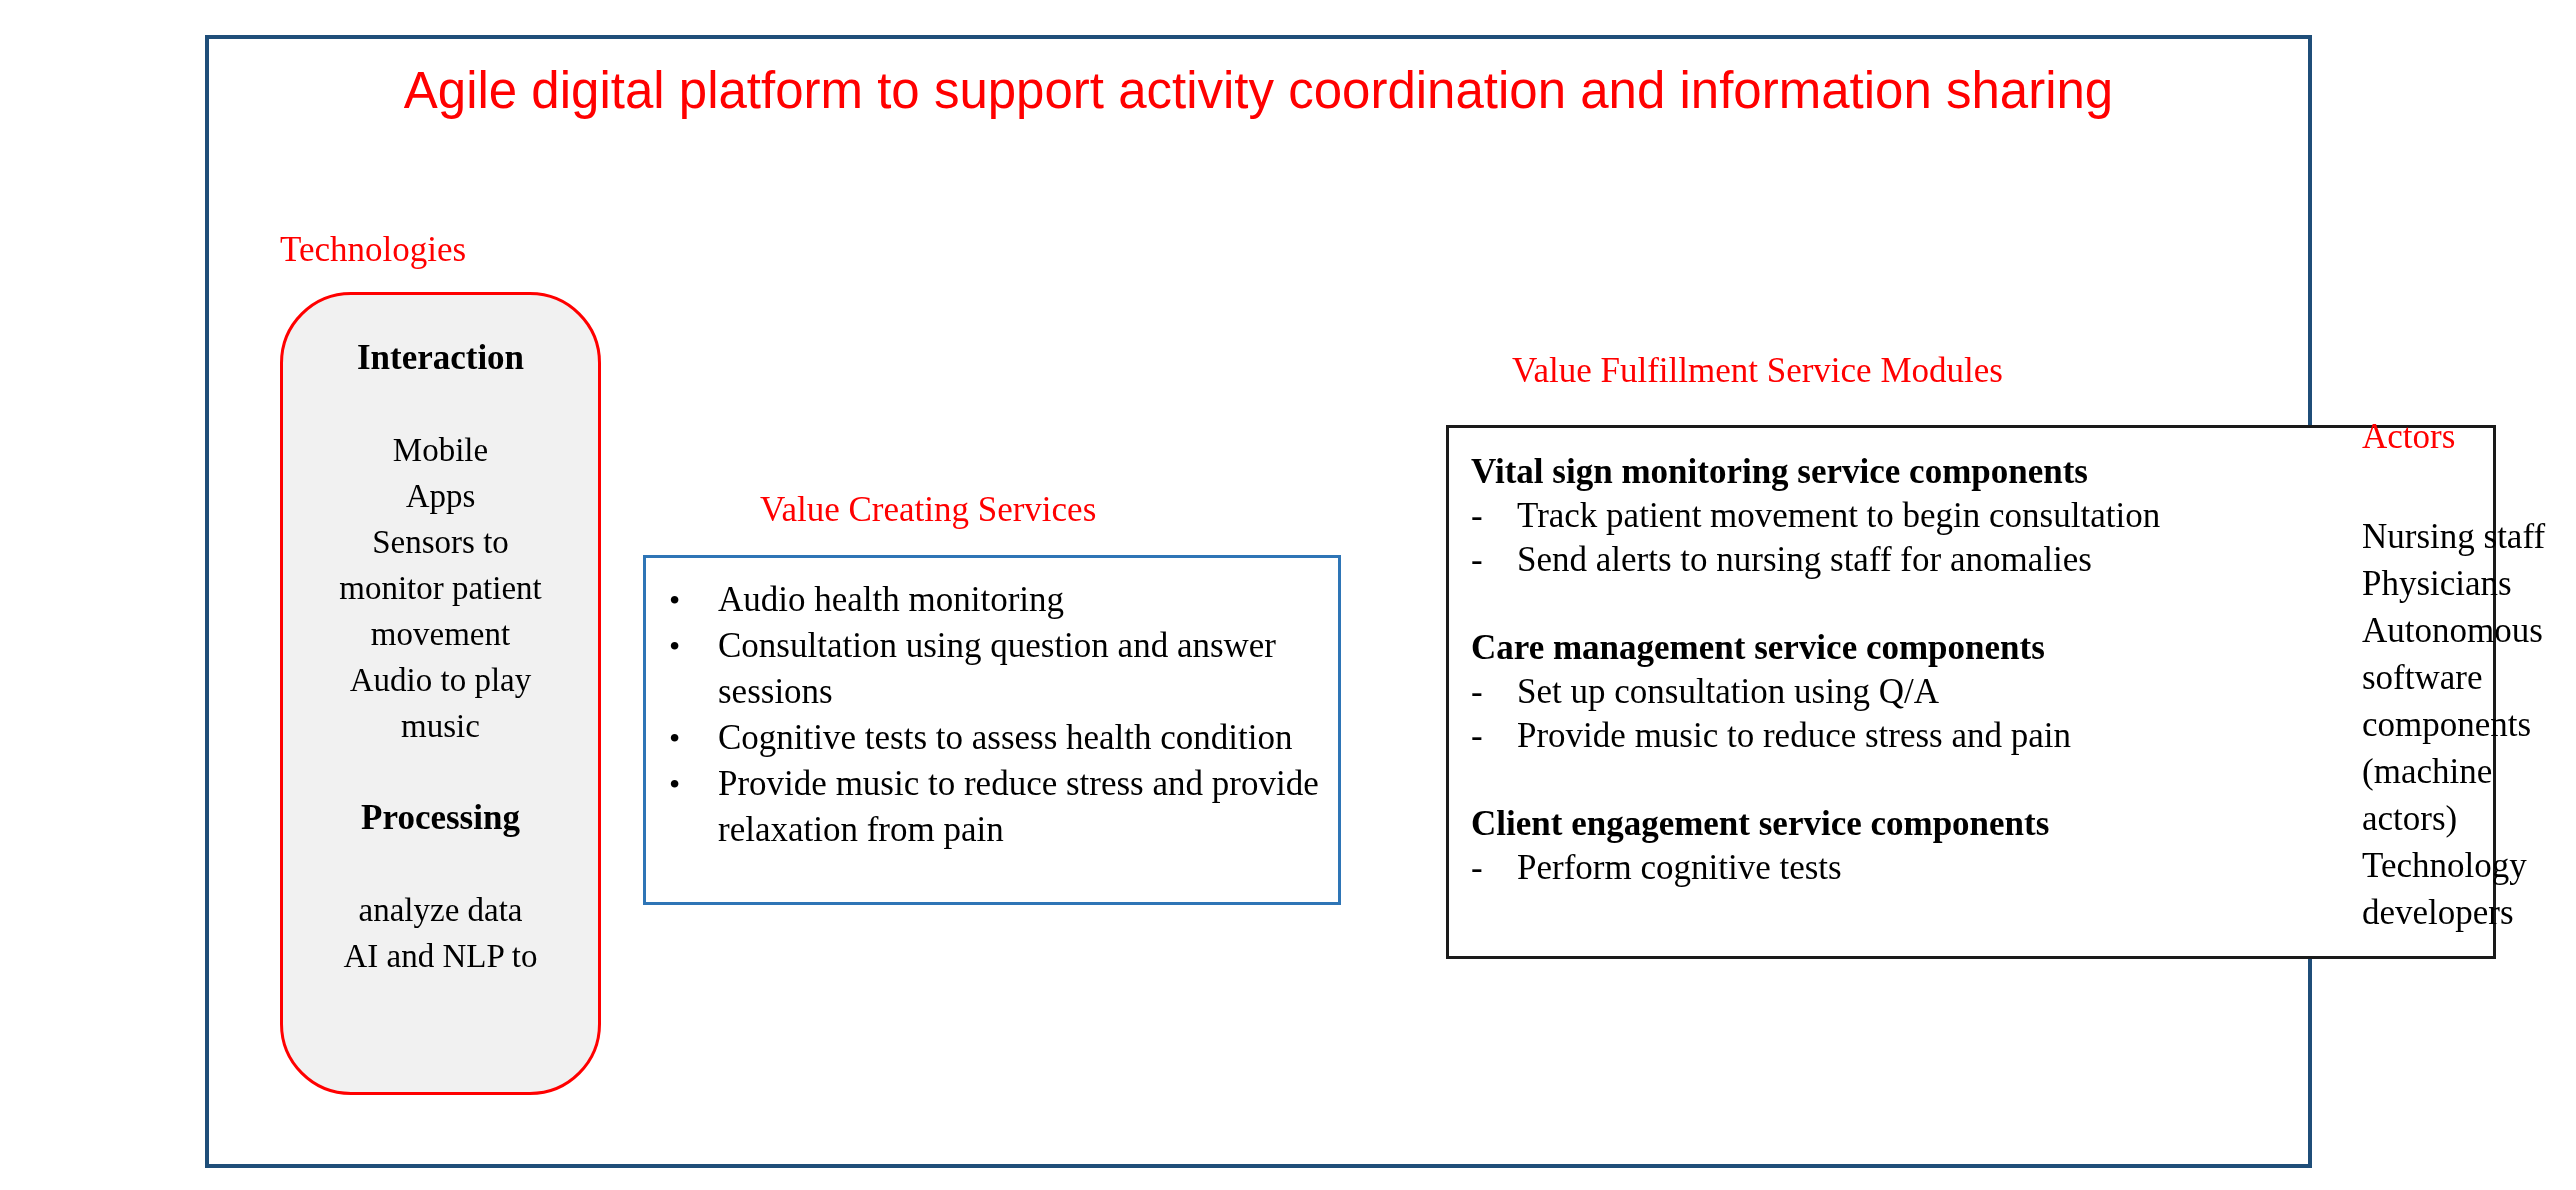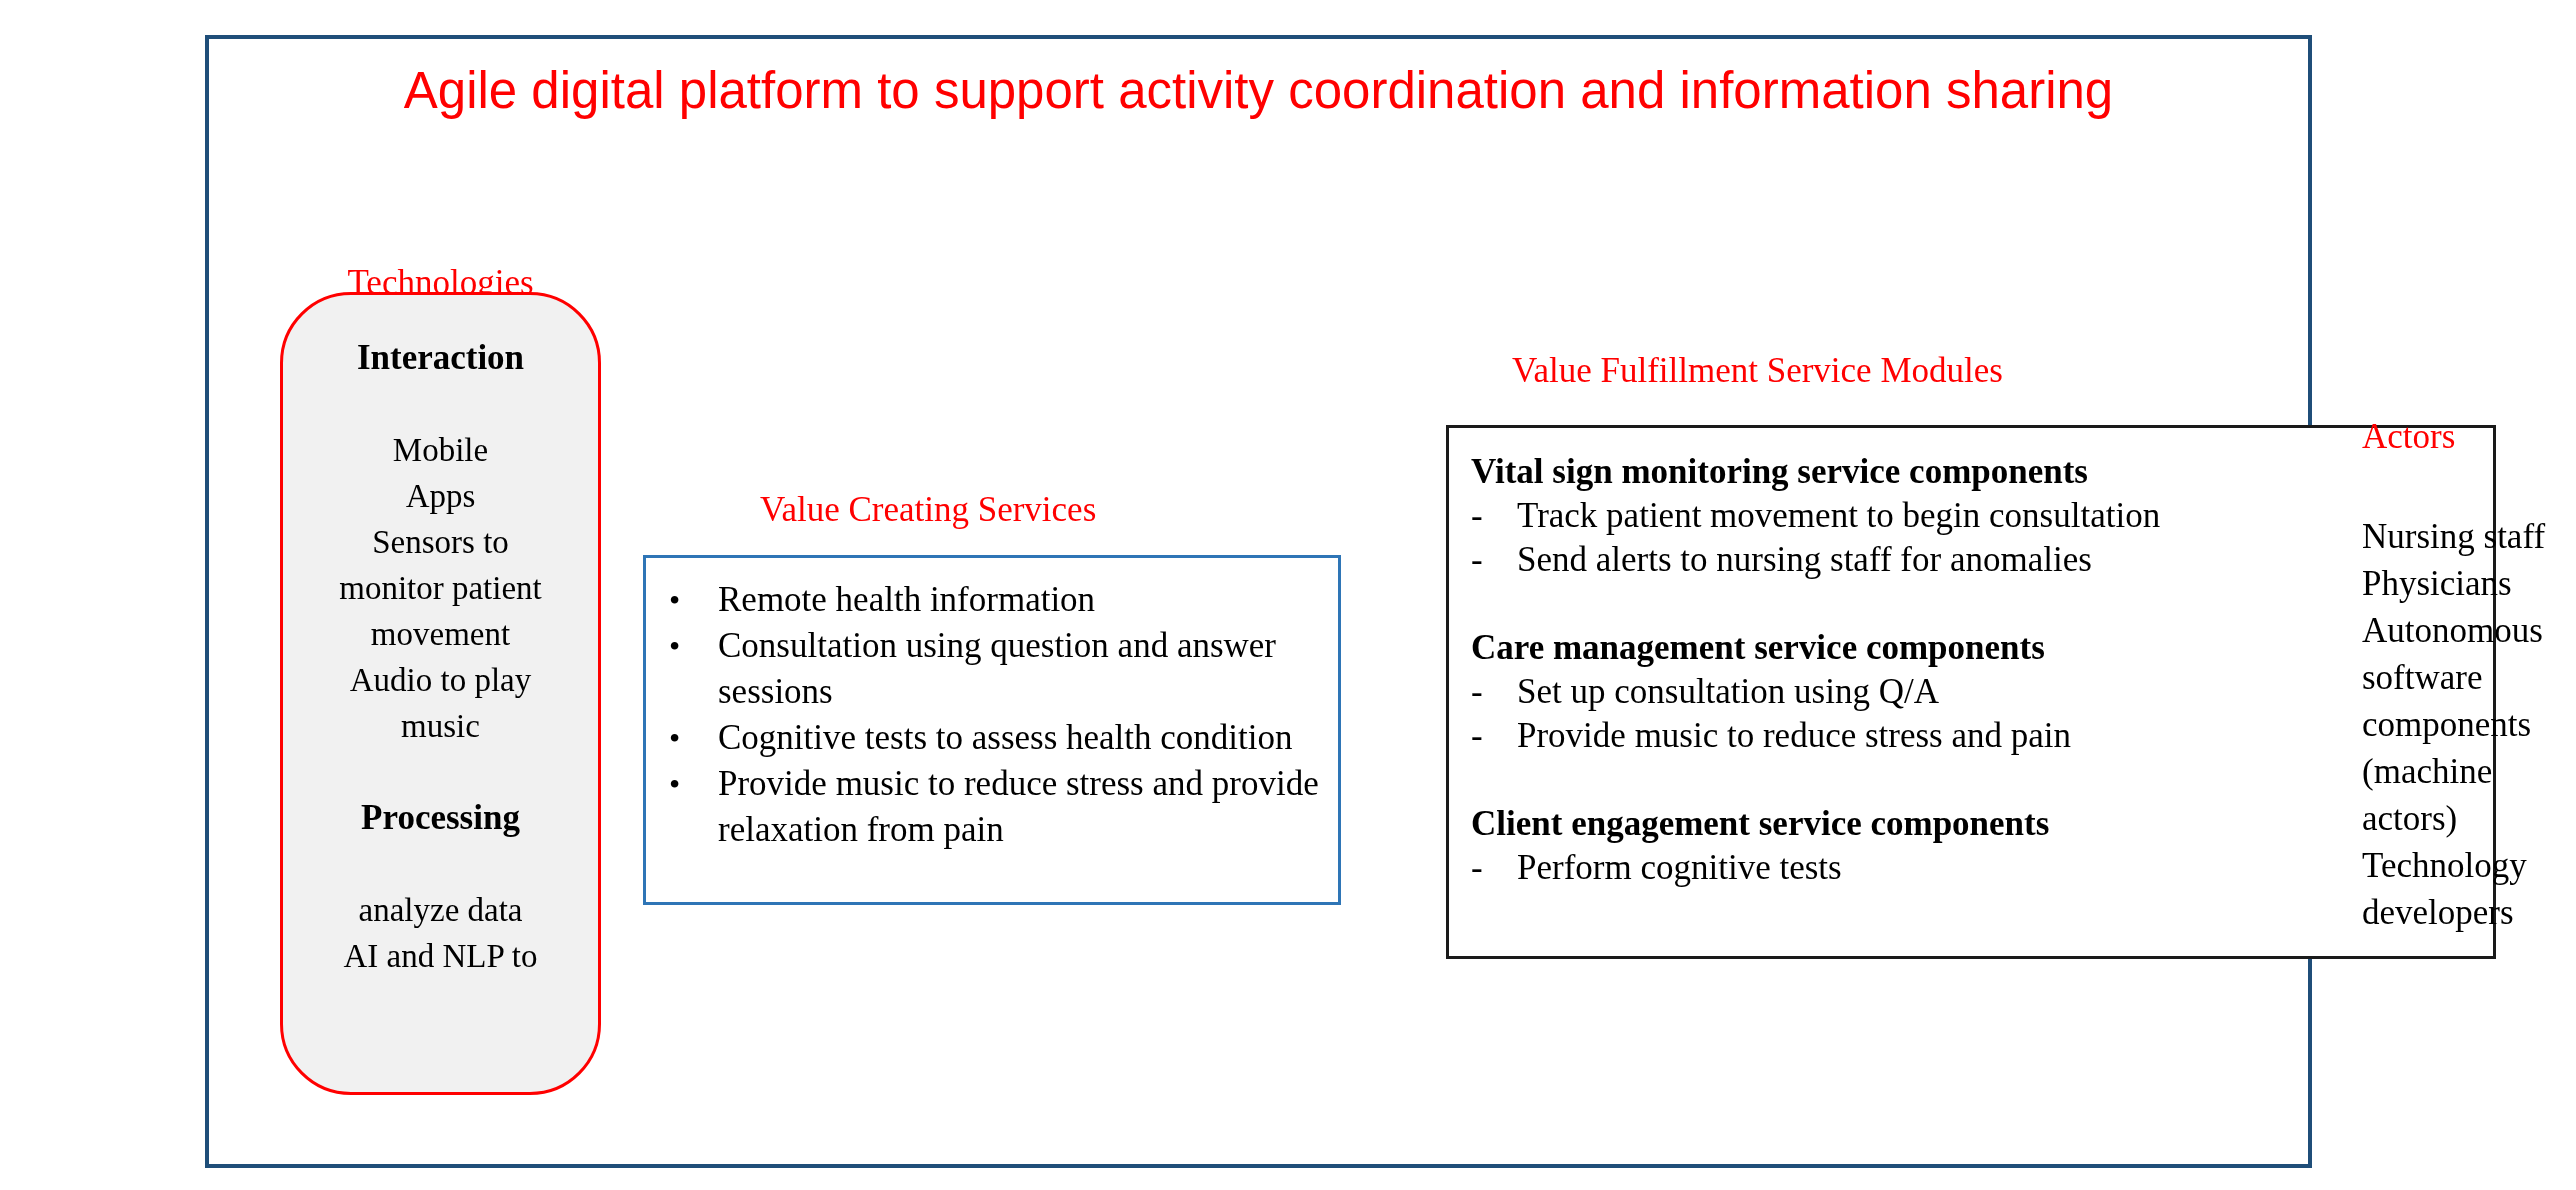--- a/index.html
+++ b/index.html
@@ -56,23 +56,22 @@
     text-align:center;
   }
   .clients-group .red-label{margin-bottom:50px;}
   .clients-text{
     font-size:35px;
     line-height:47px;
   }
 
   
   .tech-label{
-    left:280px; top:262px;
+    left:280px; top:229px;
     width:321px;
-    text-align:center;
   }
   .tech-box{
     left:280px; top:292px;
     width:321px; height:803px;
     background:var(--tech-fill);
     border:3.8px solid var(--red);
     border-radius:71px;
     padding-top:40px;
     text-align:center;
   }
@@ -180,21 +179,21 @@
     <div class="tech-line tech-heading">Processing</div>
     <div class="tech-line"></div>
     <div class="tech-line">analyze data</div>
     <div class="tech-line">AI and NLP to</div>
   </div>
 
   <div class="abs services-label red-label">Value Creating Services</div>
   <div class="abs services-box">
     <div class="bullet-row">
       <span class="bullet-marker">•</span>
-      <span class="bullet-text">Remote health information</span>
+      <span class="bullet-text">Audio health monitoring</span>
     </div>
     <div class="bullet-row">
       <span class="bullet-marker">•</span>
       <span class="bullet-text">Consultation using question and answer sessions</span>
     </div>
     <div class="bullet-row">
       <span class="bullet-marker">•</span>
       <span class="bullet-text">Cognitive tests to assess health condition</span>
     </div>
     <div class="bullet-row">

